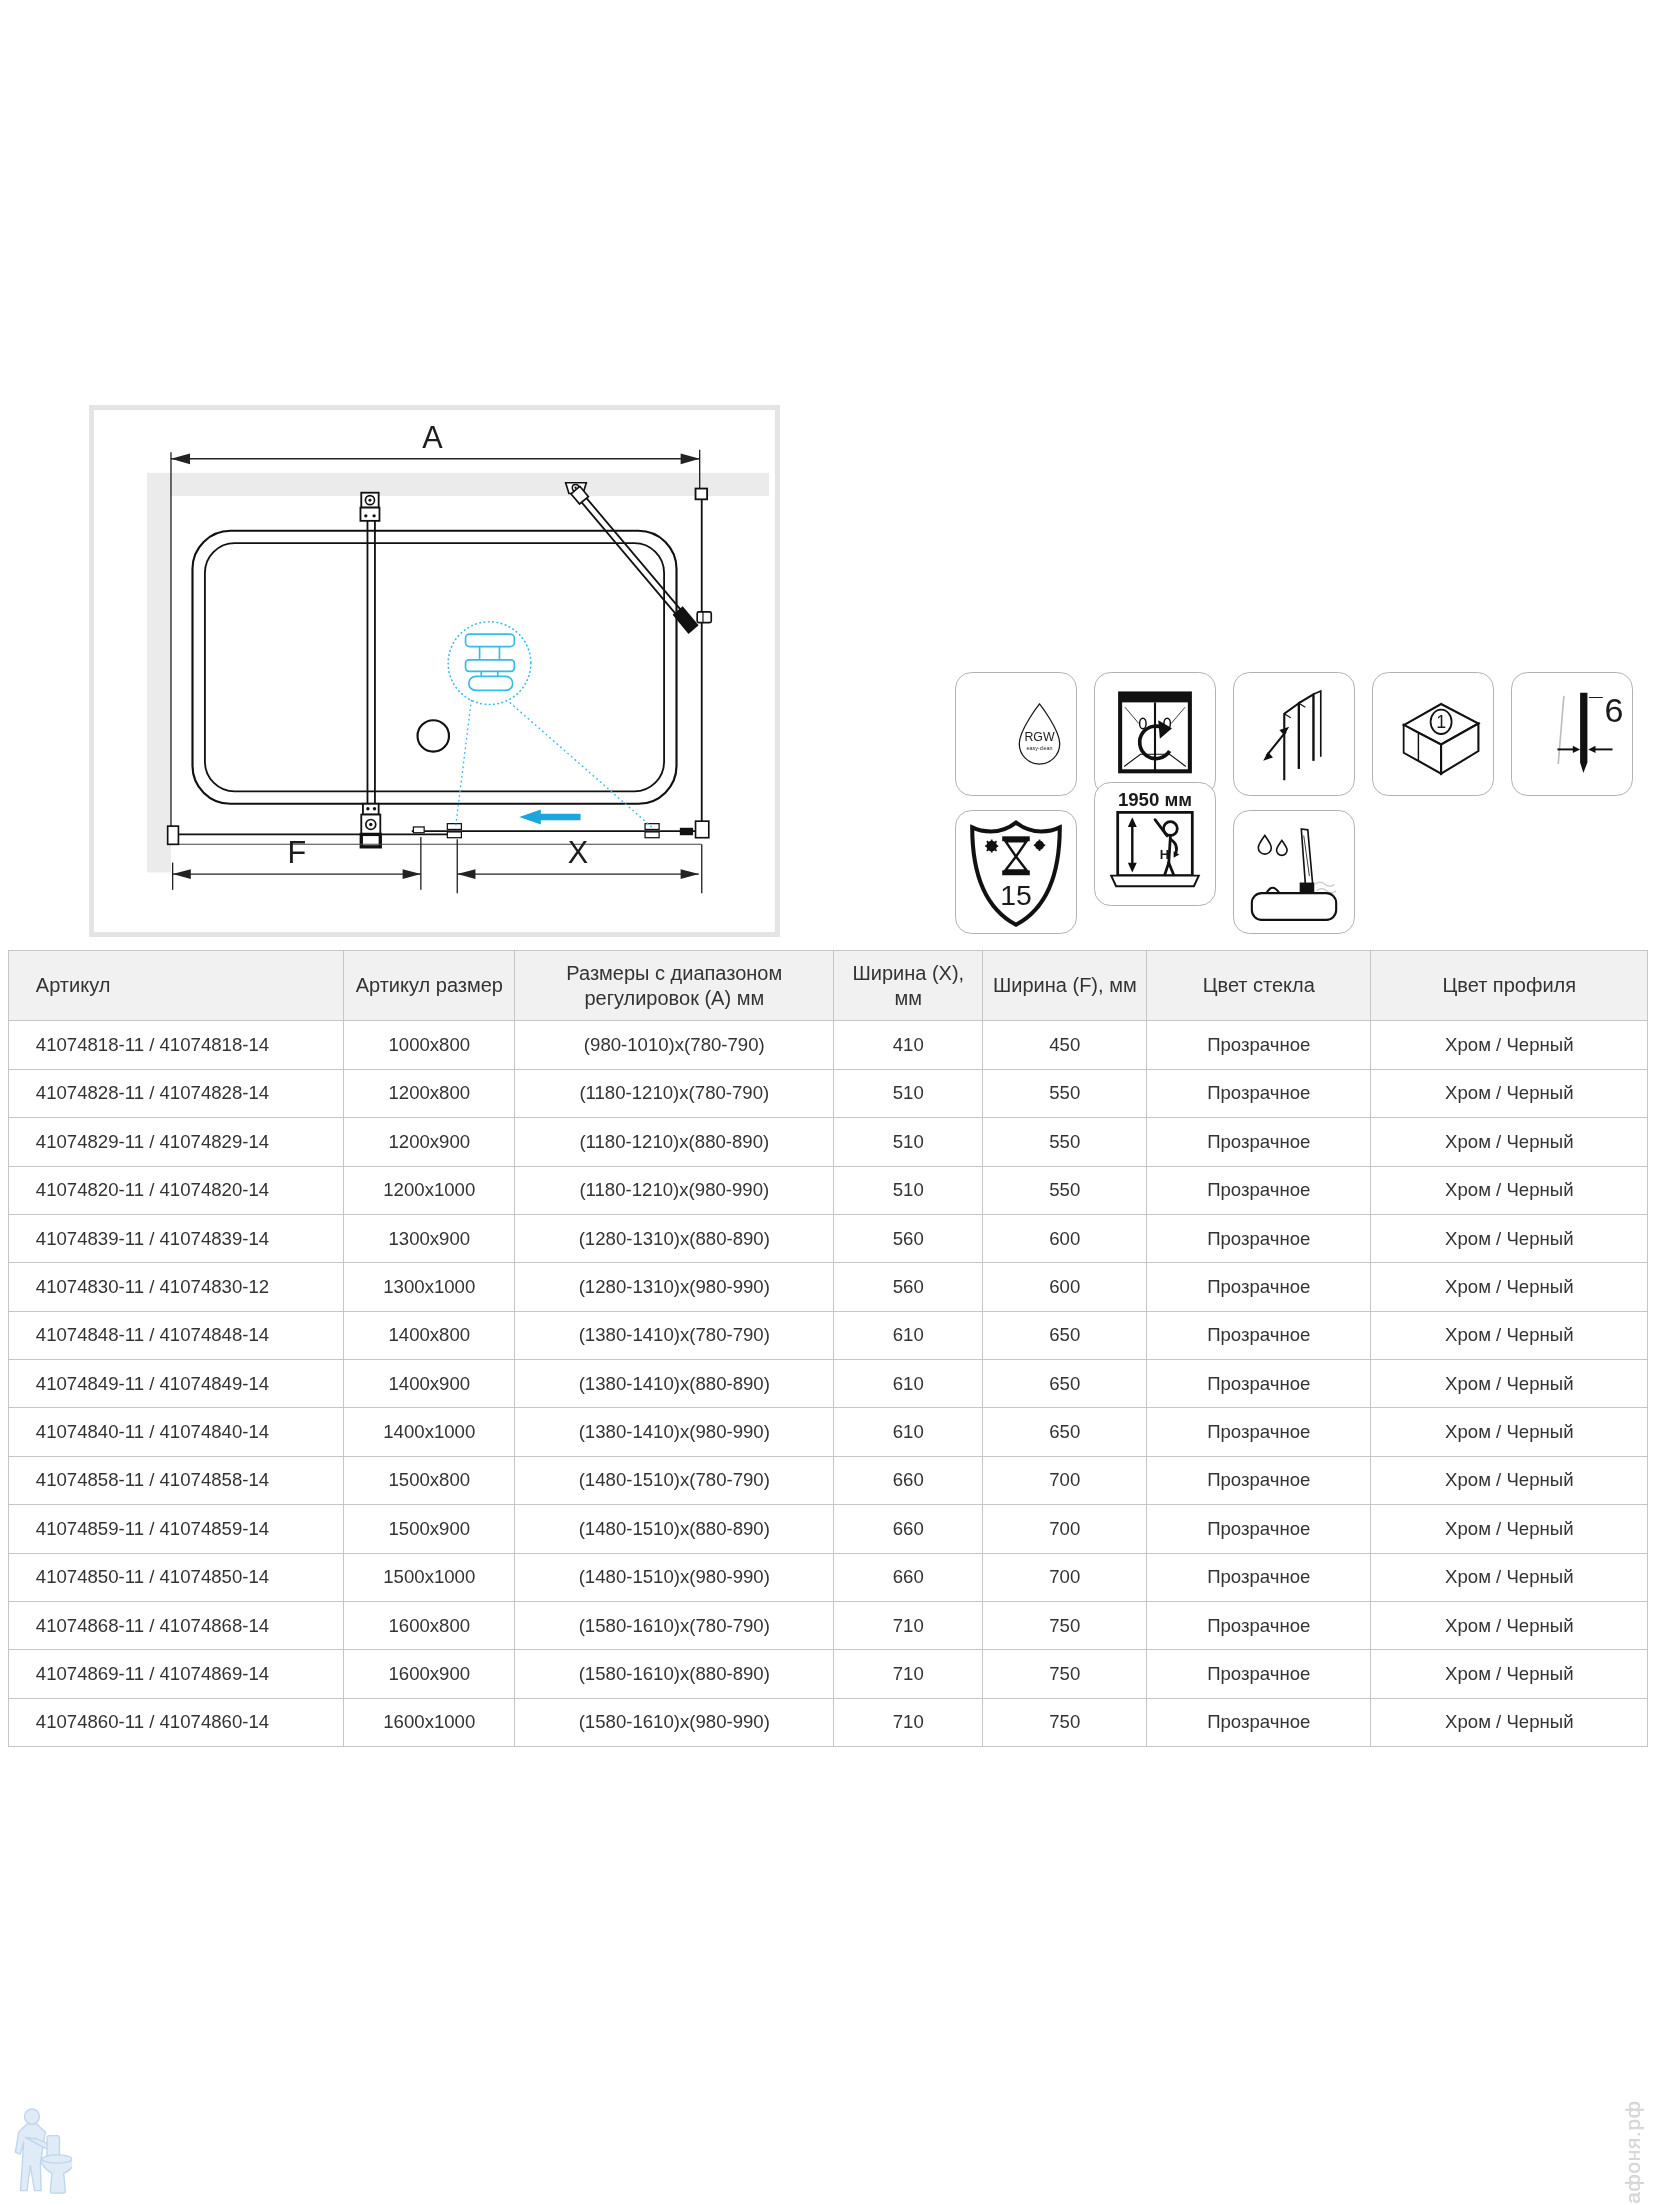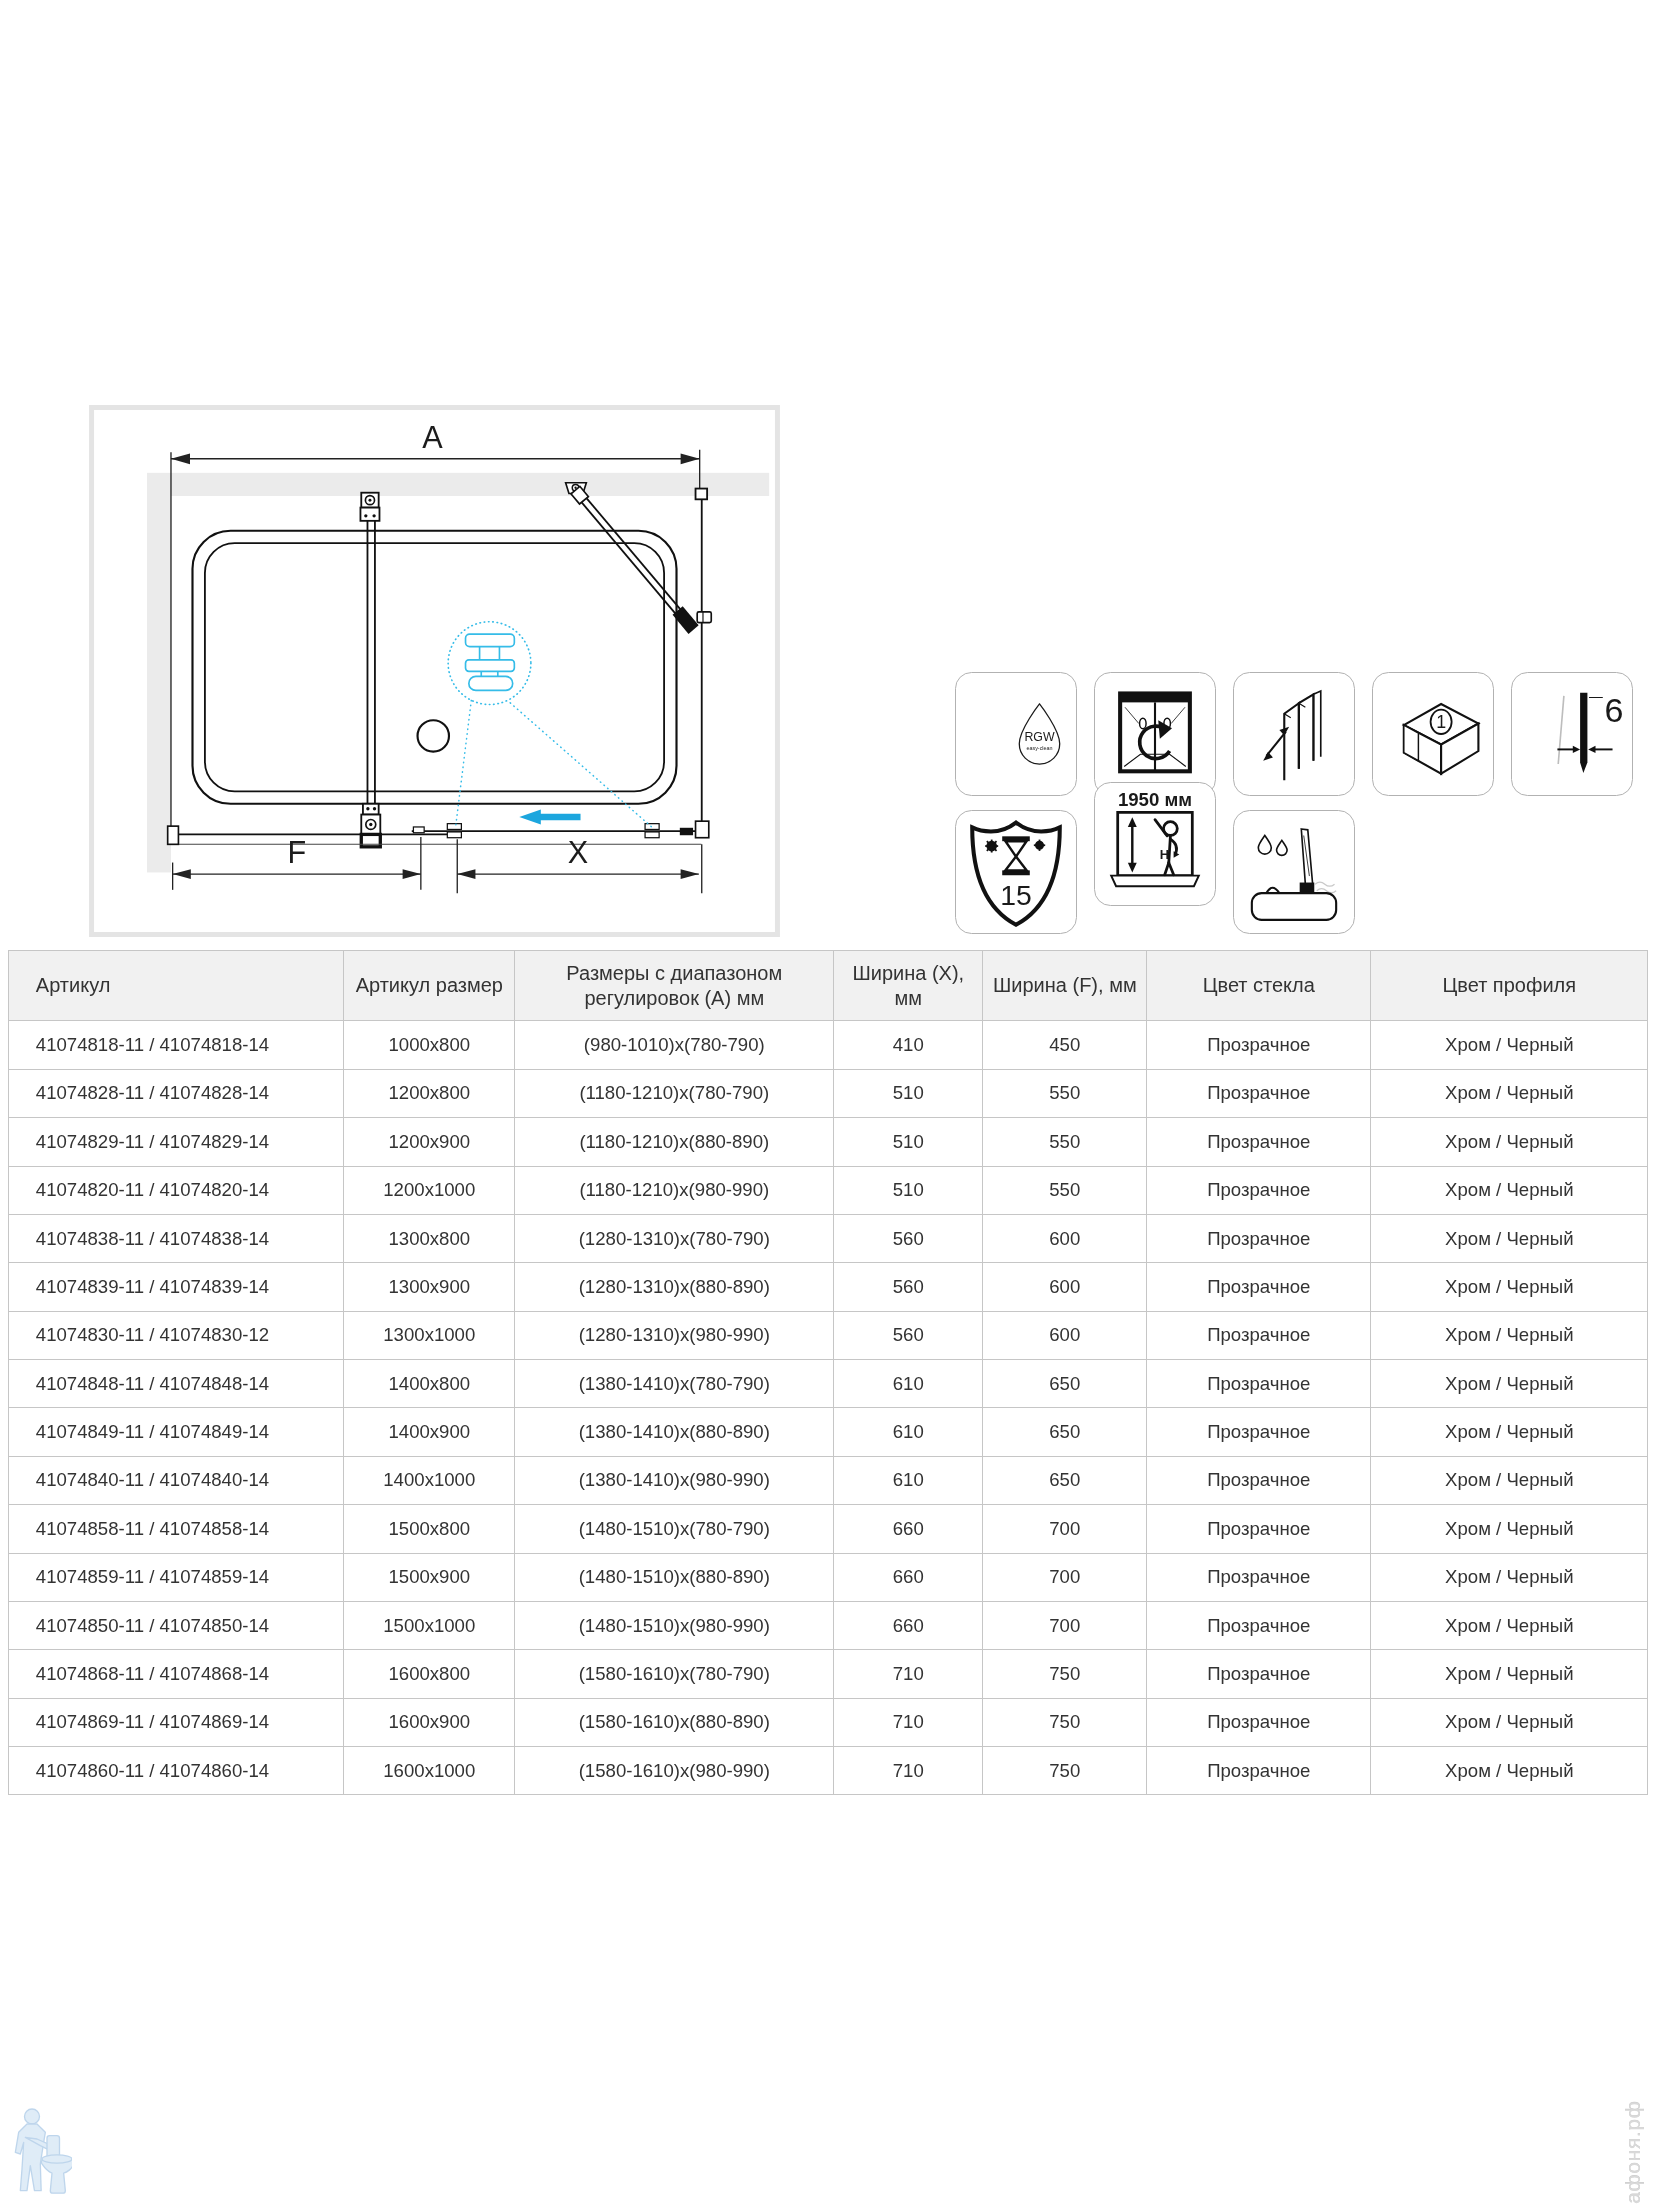--- a/index.html
+++ b/index.html
@@ -325,29 +325,20 @@
       <tr>
         <td class="c0">41074820-11 / 41074820-14</td>
         <td>1200x1000</td>
         <td>(1180-1210)x(980-990)</td>
         <td>510</td>
         <td>550</td>
         <td>Прозрачное</td>
         <td>Хром / Черный</td>
       </tr>
       <tr>
-        <td class="c0">41074838-11 / 41074838-14</td>
-        <td>1300x800</td>
-        <td>(1280-1310)x(780-790)</td>
-        <td>560</td>
-        <td>600</td>
-        <td>Прозрачное</td>
-        <td>Хром / Черный</td>
-      </tr>
-      <tr>
         <td class="c0">41074839-11 / 41074839-14</td>
         <td>1300x900</td>
         <td>(1280-1310)x(880-890)</td>
         <td>560</td>
         <td>600</td>
         <td>Прозрачное</td>
         <td>Хром / Черный</td>
       </tr>
       <tr>
         <td class="c0">41074830-11 / 41074830-12</td>

